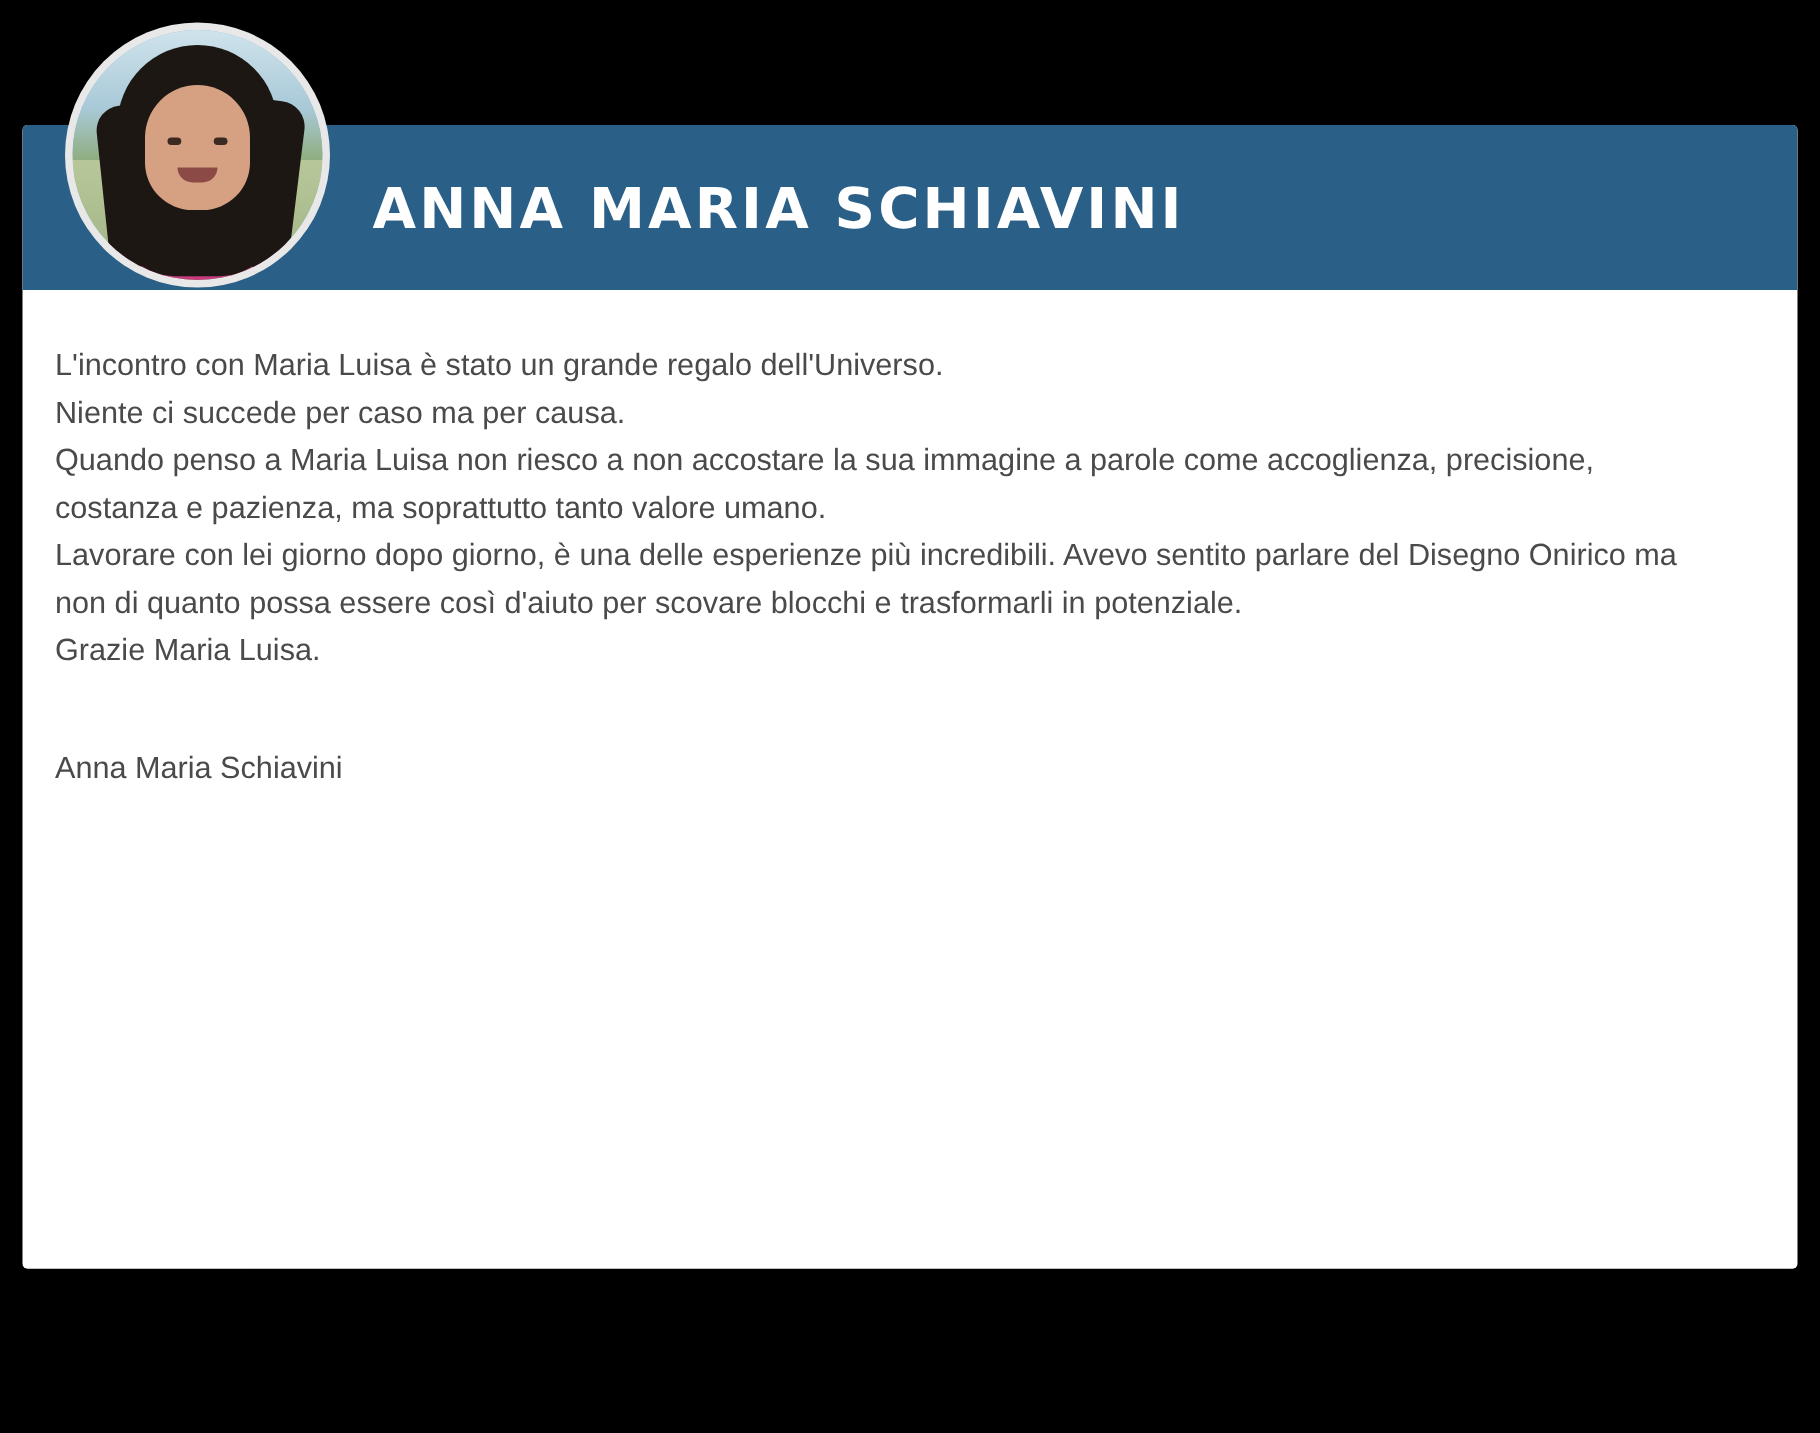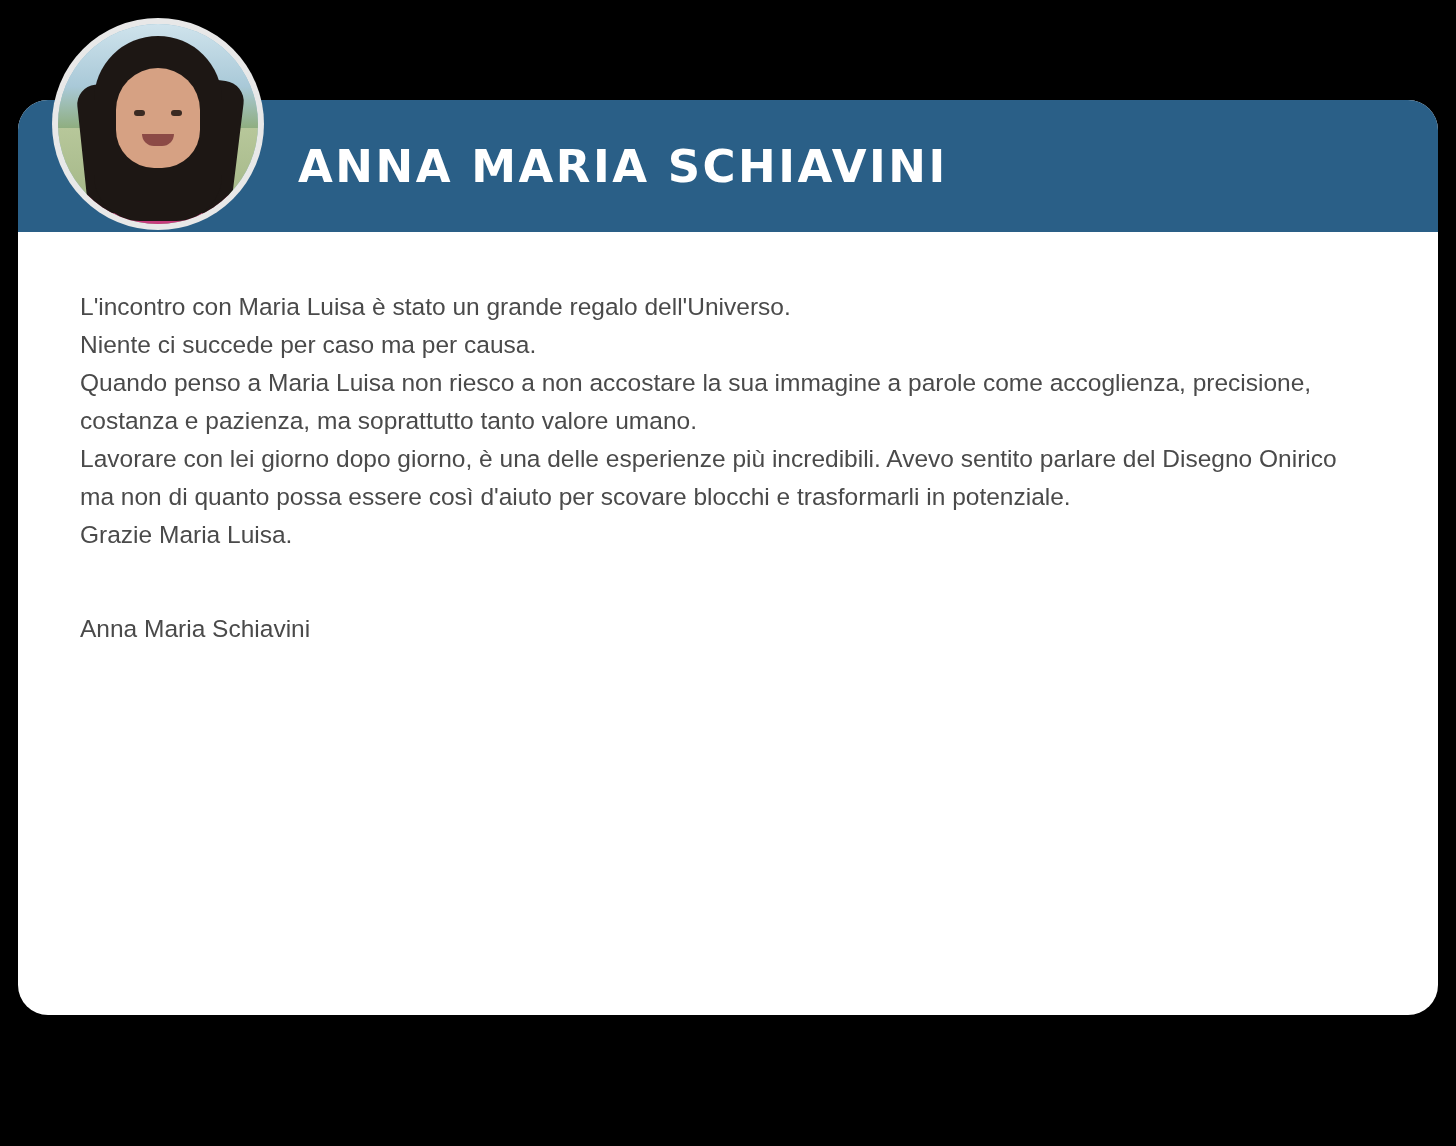--- a/index.html
+++ b/index.html
@@ -15,21 +15,21 @@
     overflow: hidden;
   }
 
   .testimonial-card {
     position: absolute;
     left: 18px;
     top: 100px;
     width: 1420px;
     height: 915px;
     background: #ffffff;
-    border-radius: 30px;
+    border-radius: 4px;
     overflow: hidden;
     box-shadow: 0 0 0 0 rgba(0,0,0,0);
   }
 
   .card-header {
     height: 132px;
     background: #2a5f87;
     display: flex;
     align-items: center;
     box-sizing: border-box;
@@ -152,23 +152,22 @@
     position: absolute;
     left: 50%;
     bottom: 48px;
     width: 40px;
     height: 34px;
     margin-left: -20px;
     background: #c08f72;
   }
 
   .card-body {
-    padding: 42px 62px 0 62px;
+    padding: 42px 62px 0 26px;
     box-sizing: border-box;
-    margin-top: 14px;
   }
 
   .body-text {
     color: #4a4a4a;
     font-size: 24.5px;
     line-height: 38px;
     white-space: pre-wrap;
     font-family: "Liberation Sans", sans-serif;
   }
 

